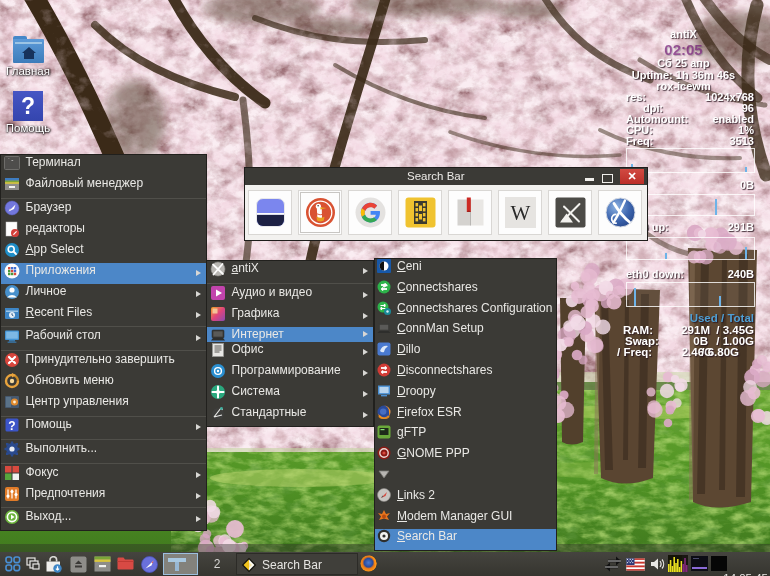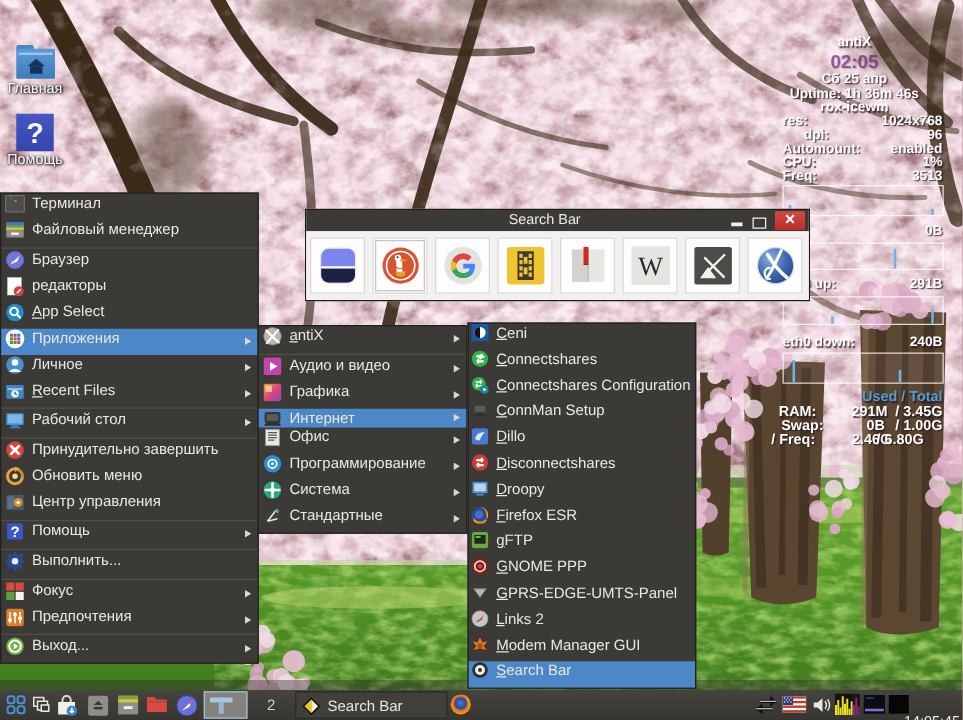--- a/index.html
+++ b/index.html
@@ -909,21 +909,20 @@
         </svg>
       </span>
       <span class="txt"><span class="u">G</span>NOME PPP</span>
     </div>
 <div class="mi" style="height:20.8px">
       <span class="ic3">
         <svg width="14" height="14">
           <path d="M2,4 L12,4 L7,11 Z" fill="#b8b6b2" stroke="#7a7874" stroke-width="0.8"></path>
         </svg>
       </span>
-      <span class="txt"><span class="u">G</span>PRS-EDGE-UMTS-Panel</span>
     </div>
 <div class="mi" style="height:20.8px">
       <span class="ic3">
         <svg width="14" height="14">
           <circle cx="7" cy="7" r="6.5" fill="#c8c6c2"></circle>
           <circle cx="7" cy="7" r="6.5" fill="none" stroke="#8a8884" stroke-width="0.6"></circle>
           <path d="M4,10 L8.5,5.5 L10,4 L8.5,8 Z" fill="#d84a3f"></path>
           <path d="M4,10 L6.5,8.5 L5.5,7.5 Z" fill="#5a5855"></path>
         </svg>
       </span>

